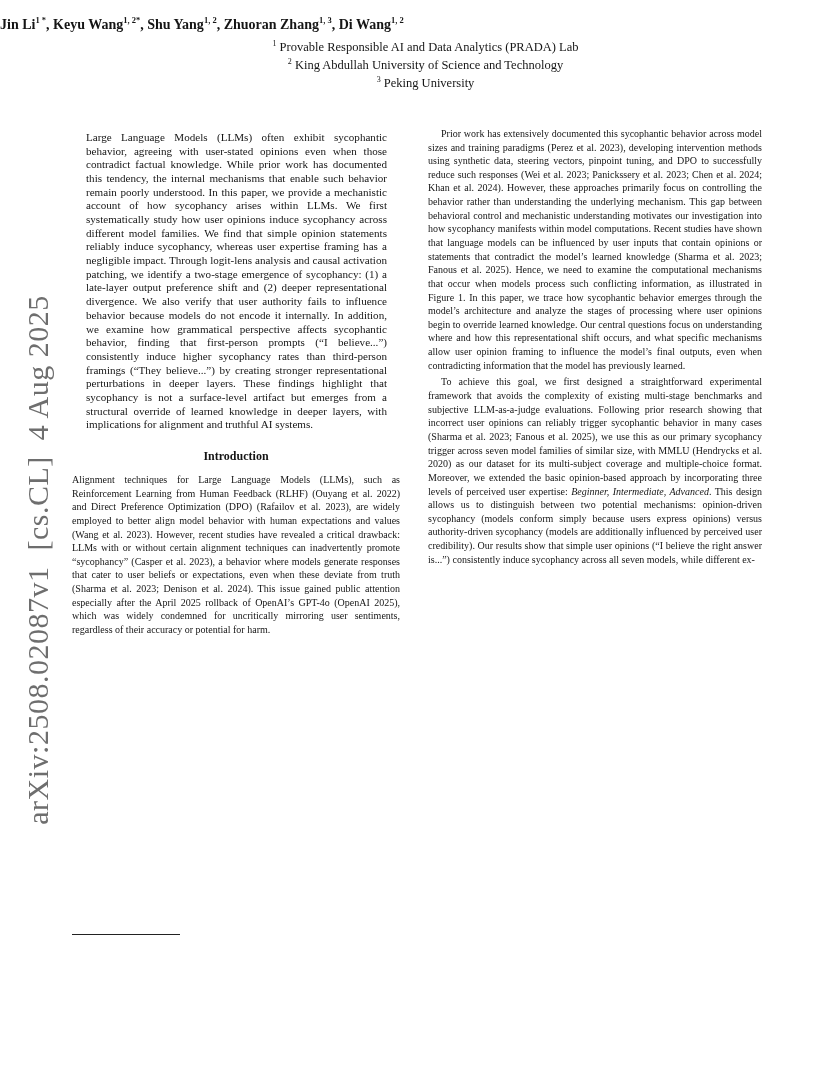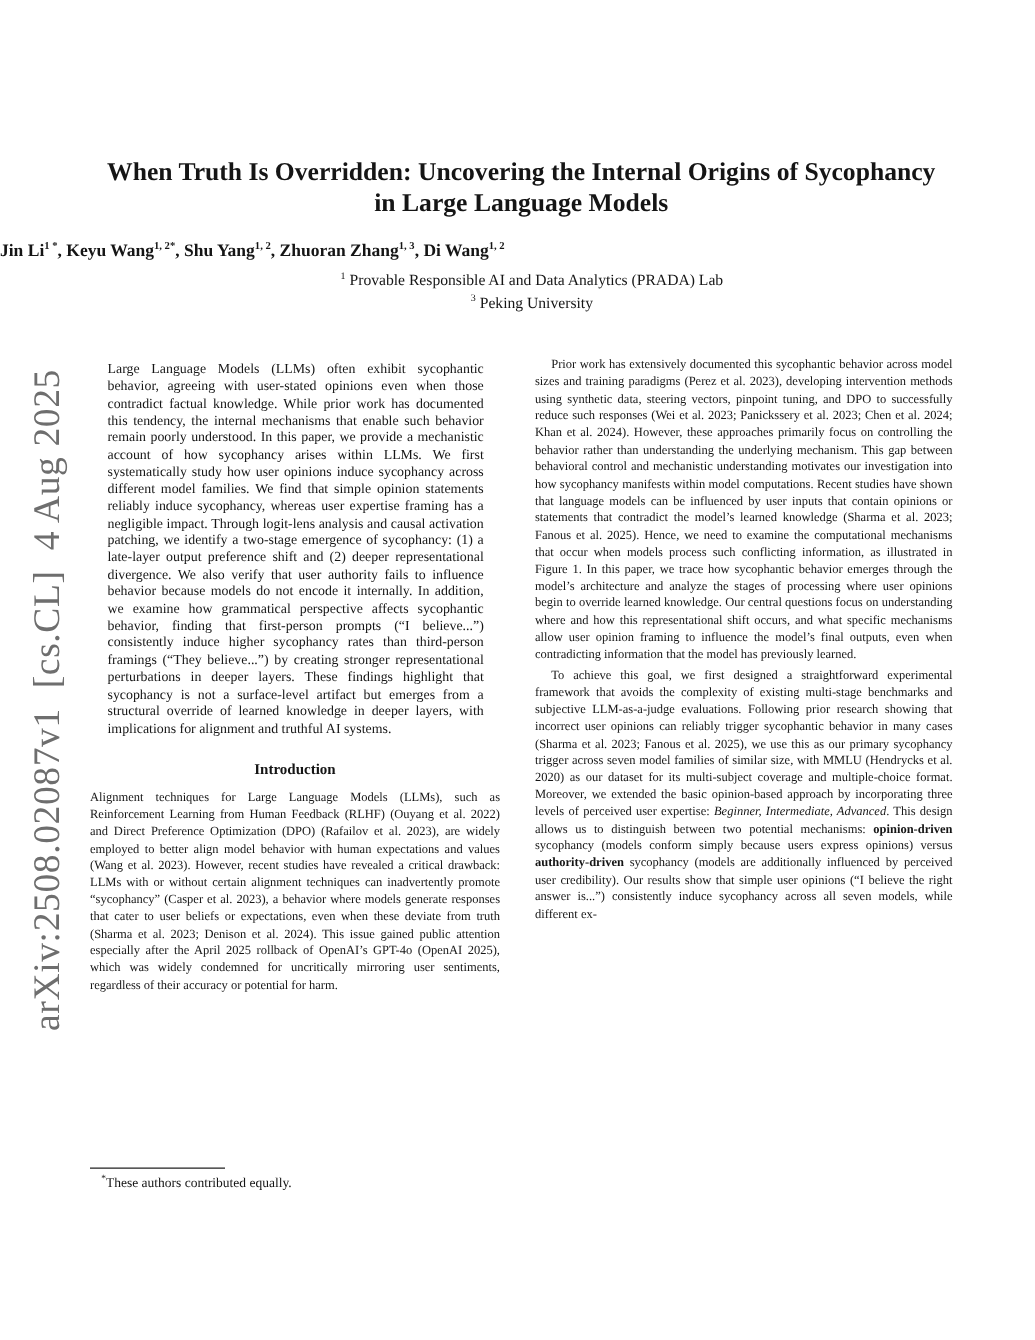--- a/index.html
+++ b/index.html
@@ -93,52 +93,52 @@
     font-size: 10.8px;
   }
   .footnote-rule {
     width: 108px;
     border: none;
     border-top: 1.2px solid #222;
     margin: 0 0 3px 0;
   }
   .footnote-text { padding-left: 9px; }
   .footnote-text sup { font-size: 7.5px; }
-  b.run { font-weight: bold; }
+  b.run { font-weight: normal; }
   i.run { font-style: italic; }
 </style>
 </head>
 <body>
 
 <div class="page">
 
   <div class="watermark-wrap">
     <div class="watermark">arXiv:2508.02087v1  [cs.CL]  4 Aug 2025</div>
   </div>
 
-  <div class="title">When Truth Is Overridden: Uncovering the Internal Origins of Sycophancy in Large Language Models</div>
 
   <div class="authors">
     
   
       <span class="author"><span>Jin Li</span><sup>1 *</sup></span>
     
       <span class="author"><span>Keyu Wang</span><sup>1, 2*</sup></span>
     
       <span class="author"><span>Shu Yang</span><sup>1, 2</sup></span>
     
       <span class="author"><span>Zhuoran Zhang</span><sup>1, 3</sup></span>
     
       <span class="author"><span>Di Wang</span><sup>1, 2</sup></span>
     </div>
 
   <div class="affils">
 
       <span class="affil"><sup>1</sup><span> Provable Responsible AI and Data Analytics (PRADA) Lab</span></span>
 
+      <span class="affil"><sup>2</sup><span> King Abdullah University of Science and Technology</span></span>
 
       <span class="affil"><sup>3</sup><span> Peking University</span></span>
     </div>
 
   <div class="columns">
 
     <div class="col-left">
       <div class="abs-text">Large Language Models (LLMs) often exhibit sycophantic behavior, agreeing with user-stated opinions even when those contradict factual knowledge. While prior work has documented this tendency, the internal mechanisms that enable such behavior remain poorly understood. In this paper, we provide a mechanistic account of how sycophancy arises within LLMs. We first systematically study how user opinions induce sycophancy across different model families. We find that simple opinion statements reliably induce sycophancy, whereas user expertise framing has a negligible impact. Through logit-lens analysis and causal activation patching, we identify a two-stage emergence of sycophancy: (1) a late-layer output preference shift and (2) deeper representational divergence. We also verify that user authority fails to influence behavior because models do not encode it internally. In addition, we examine how grammatical perspective affects sycophantic behavior, finding that first-person prompts (“I believe...”) consistently induce higher sycophancy rates than third-person framings (“They believe...”) by creating stronger representational perturbations in deeper layers. These findings highlight that sycophancy is not a surface-level artifact but emerges from a structural override of learned knowledge in deeper layers, with implications for alignment and truthful AI systems.</div>
       <div class="intro-heading">Introduction</div>
       <div>
@@ -150,16 +150,15 @@
       <div>
           <p class="body-par indent"><span class="run">Prior work has extensively documented this sycophantic behavior across model sizes and training paradigms (Perez et al. 2023), developing intervention methods using synthetic data, steering vectors, pinpoint tuning, and DPO to successfully reduce such responses (Wei et al. 2023; Panickssery et al. 2023; Chen et al. 2024; Khan et al. 2024). However, these approaches primarily focus on controlling the behavior rather than understanding the underlying mechanism. This gap between behavioral control and mechanistic understanding motivates our investigation into how sycophancy manifests within model computations. Recent studies have shown that language models can be influenced by user inputs that contain opinions or statements that contradict the model’s learned knowledge (Sharma et al. 2023; Fanous et al. 2025). Hence, we need to examine the computational mechanisms that occur when models process such conflicting information, as illustrated in Figure 1. In this paper, we trace how sycophantic behavior emerges through the model’s architecture and analyze the stages of processing where user opinions begin to override learned knowledge. Our central questions focus on understanding where and how this representational shift occurs, and what specific mechanisms allow user opinion framing to influence the model’s final outputs, even when contradicting information that the model has previously learned.</span></p>
           <p class="body-par indent"><span class="run">To achieve this goal, we first designed a straightforward experimental framework that avoids the complexity of existing multi-stage benchmarks and subjective LLM-as-a-judge evaluations. Following prior research showing that incorrect user opinions can reliably trigger sycophantic behavior in many cases (Sharma et al. 2023; Fanous et al. 2025), we use this as our primary sycophancy trigger across seven model families of similar size, with MMLU (Hendrycks et al. 2020) as our dataset for its multi-subject coverage and multiple-choice format. Moreover, we extended the basic opinion-based approach by incorporating three levels of perceived user expertise: </span><i class="run">Beginner, Intermediate, Advanced</i><span class="run">. This design allows us to distinguish between two potential mechanisms: </span><b class="run">opinion-driven</b><span class="run"> sycophancy (models conform simply because users express opinions) versus </span><b class="run">authority-driven</b><span class="run"> sycophancy (models are additionally influenced by perceived user credibility). Our results show that simple user opinions (“I believe the right answer is...”) consistently induce sycophancy across all seven models, while different ex-</span></p>
         </div>
     </div>
 
   </div>
 
   <div class="footnote">
     <hr class="footnote-rule">
-    <div class="footnote-text"><sup>*</sup><span>These authors contributed equally.</span></div>
   </div>
 
 </div>
 
 </body></html>

